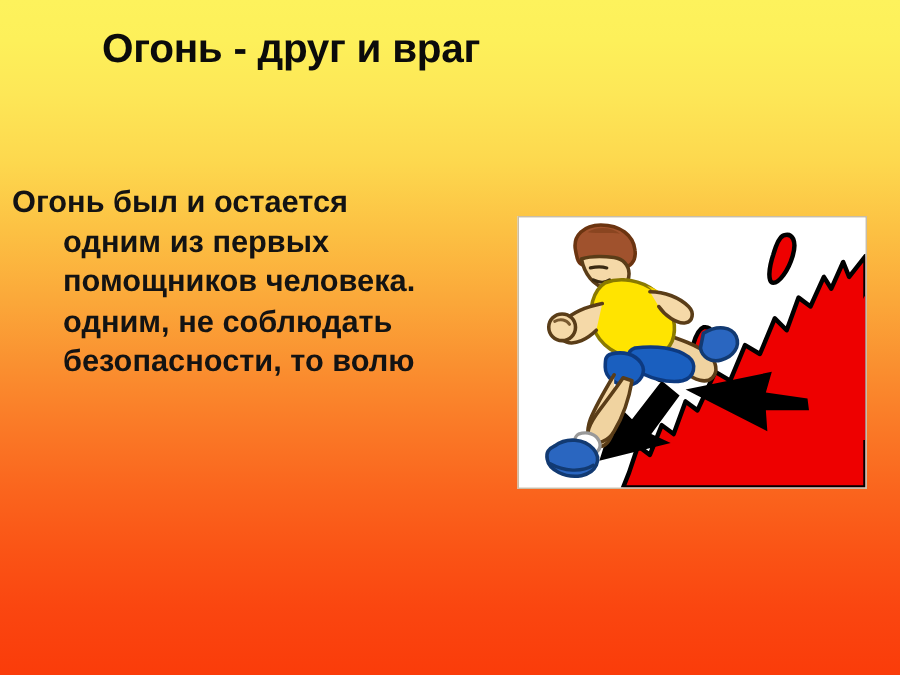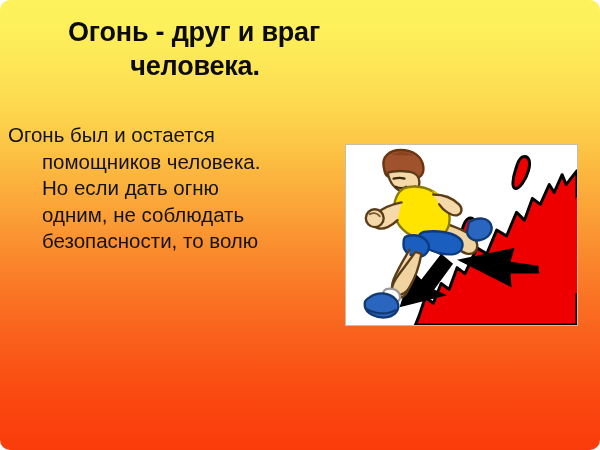--- a/index.html
+++ b/index.html
@@ -27,21 +27,20 @@
         #fdd84e 24%,
         #fcc143 34%,
         #fba93a 44%,
         #fa9030 54%,
         #fa7a27 63%,
         #fa641d 73%,
         #fa5315 82%,
         #fa4610 90%,
         #fa3c0a 100%);
     overflow: hidden;
-    border-radius: 10px;
   }
 
   
   .title-block {
     position: absolute;
     left: 30px;
     top: 16px;
     width: 330px;
     text-align: center;
     color: #0b0b0b;
@@ -59,21 +58,21 @@
 
   
   .body-block {
     position: absolute;
     left: 8px;
     top: 122px;
     width: 340px;
     color: #131313;
     font-size: 20.5px;
     line-height: 1.295;
-    font-weight: normal;
+    font-weight: bold;
   }
   .body-line {
     display: block;
     white-space: nowrap;
   }
   .body-line.indent {
     padding-left: 34px;
   }
 
   
@@ -94,27 +93,26 @@
     height: 100%;
   }
 </style>
 </head>
 <body>
 
 <div class="slide">
 
   <div class="title-block">
     <span class="title-line title-line-1">Огонь - друг и враг</span>
-    <span class="title-line title-line-2">человека.</span>
   </div>
 
   <div class="body-block">
     <span class="body-line">Огонь был и остается</span>
+    <span class="body-line indent">одним из первых</span>
     <span class="body-line indent">помощников человека.</span>
-    <span class="body-line indent">Но если дать огню</span>
     <span class="body-line indent">одним, не соблюдать</span>
     <span class="body-line indent">безопасности, то волю</span>
   </div>
 
   <div class="picture-frame">
     <svg viewBox="0 0 233 182" preserveAspectRatio="none">
 
       <rect x="0" y="0" width="233" height="182" fill="#ffffff"></rect>
 
       <g>

